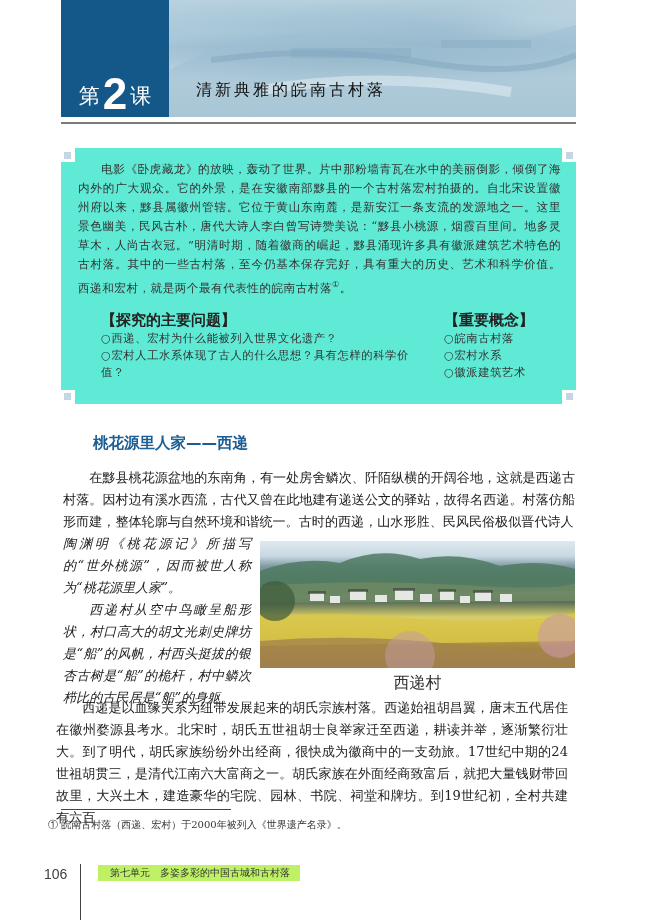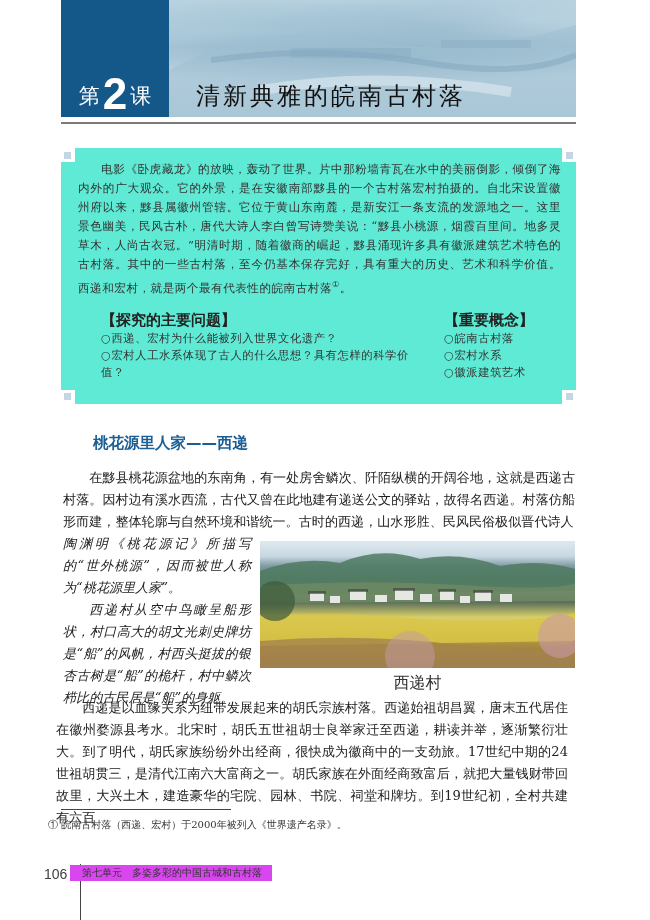--- a/index.html
+++ b/index.html
@@ -25,21 +25,21 @@
     left:0; top:0; width:108px; height:117px; background:#135888;
   }
   #lesson-num {
     left:0; top:66px; width:108px; height:50px;
     display:flex; align-items:flex-end; justify-content:center;
     color:#fff; font-family:"Liberation Sans","DejaVu Sans",sans-serif;
   }
   #lesson-num .small { font-size:21px; line-height:28px; margin-bottom:6px; font-family:"DejaVu Sans",sans-serif; }
   #lesson-num .big { font-size:44px; font-weight:bold; line-height:44px; margin:0 3px; }
   #lesson-title {
-    left:135px; top:80px; font-size:24px; color:#111; letter-spacing:3px;
+    left:135px; top:80px; font-size:16px; color:#111; letter-spacing:3px;
     font-family:"DejaVu Serif",serif;
   }
   #header-rule { left:61px; top:122px; width:515px; height:2px; background:#7a7a7a; }
 
   
   #intro-box {
     left:61px; top:148px; width:515px; height:256px;
     background:#5eead4;
   }
   .notch { width:14px; height:14px; background:#fff; position:absolute; }
@@ -82,21 +82,21 @@
   }
 
   
   #footnote-rule { left:61px; top:809px; width:170px; height:1px; background:#444; }
   #footnote { left:48px; top:818px; font-size:10px; color:#333; }
 
   
   #page-number { left:44px; top:866px; font-size:14px; color:#404040; font-family:"Liberation Sans","DejaVu Sans",sans-serif; }
   #footer-bar { left:80px; top:864px; width:1px; height:56px; background:#444; }
   #footer-band {
-    left:70px; top:865px; width:202px; height:16px; background:#d946ef;
+    left:98px; top:865px; width:202px; height:16px; background:#bef264;
     font-size:10px; line-height:16px; color:#333; font-family:"DejaVu Sans",sans-serif;
   }
   #footer-band span { margin-left:12px; }
 </style>
 </head>
 <body>
 
 <div id="header" class="abs">
   <svg class="abs" style="left:0;top:0" width="515" height="117">
     <path d="M108 70 Q200 20 300 40 T515 25 L515 117 L108 117 Z" fill="#9fbfd2" opacity="0.55"></path>

